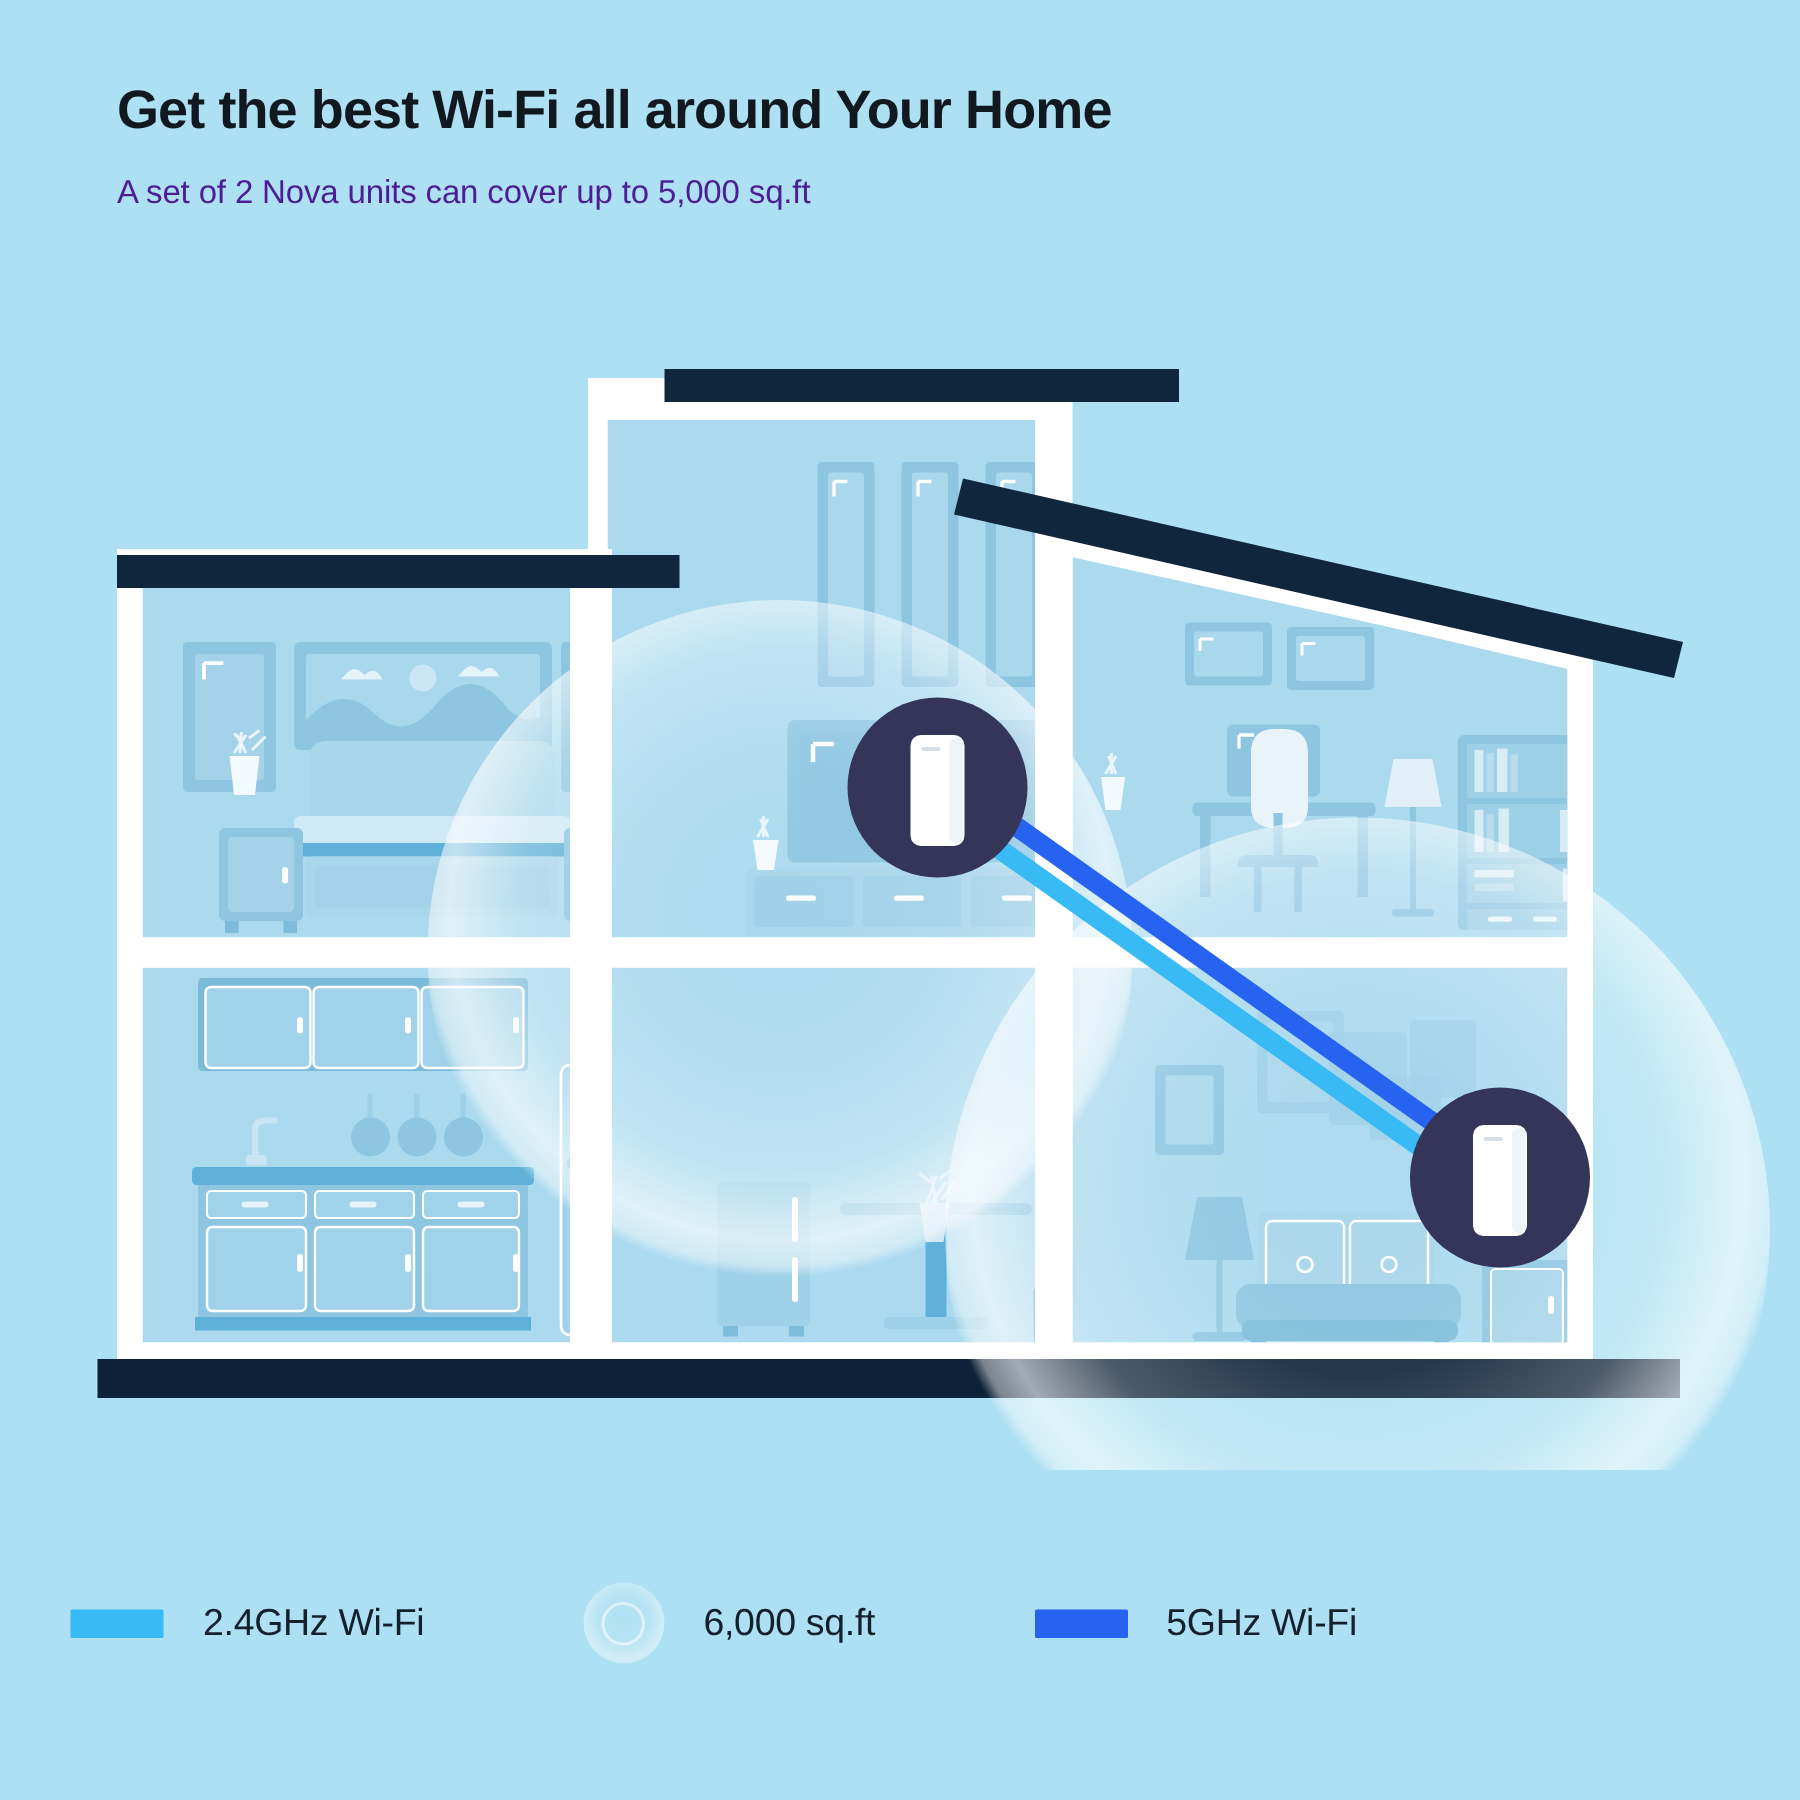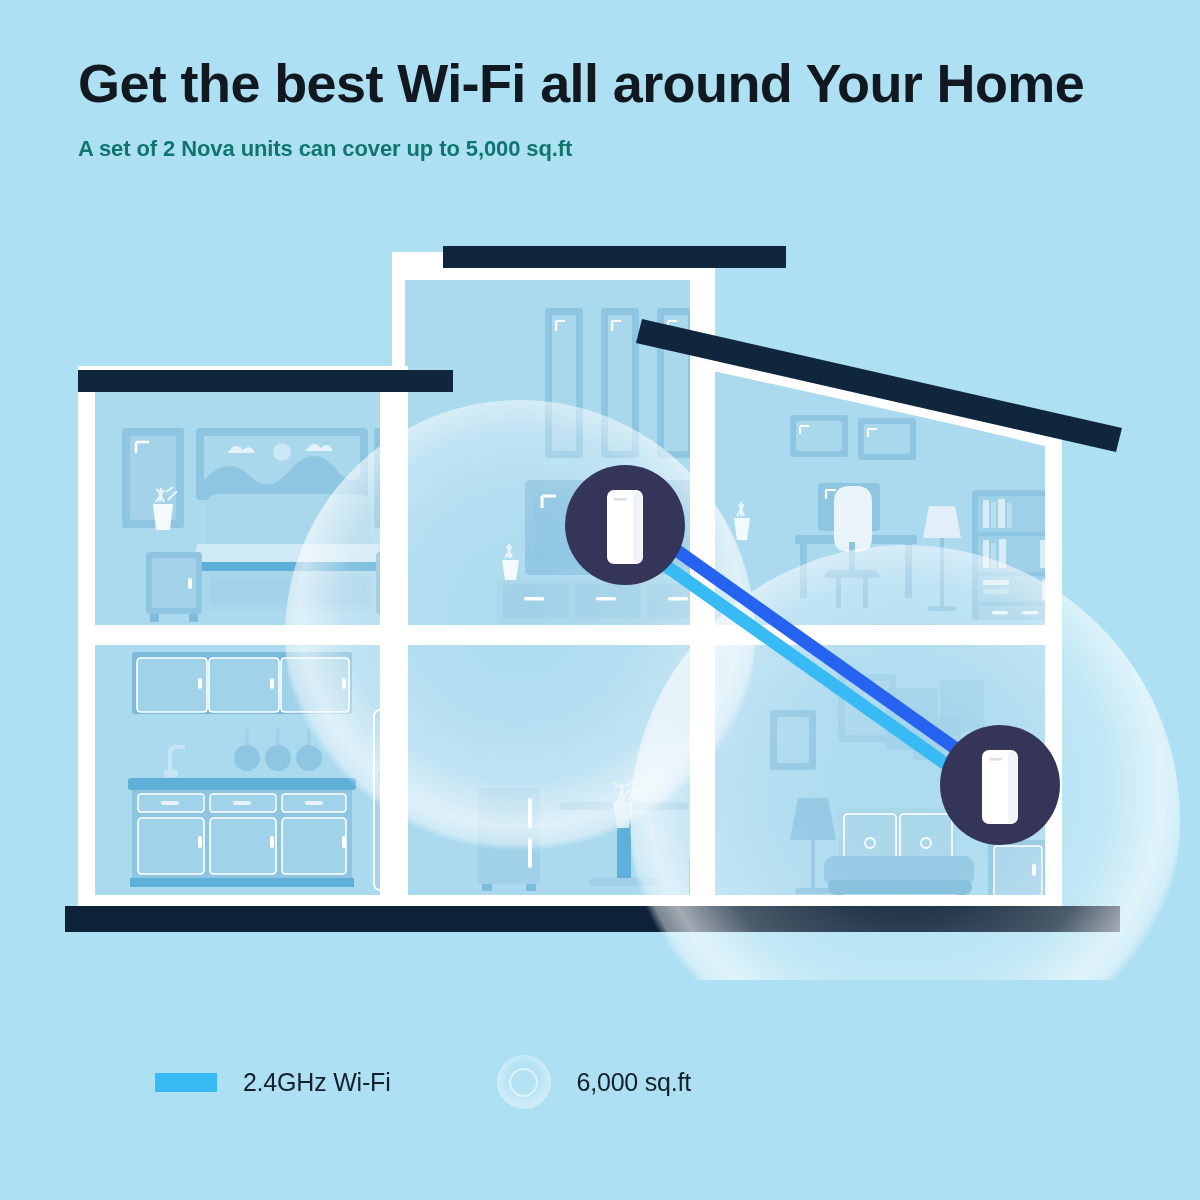--- a/index.html
+++ b/index.html
@@ -19,32 +19,32 @@
   }
 
   
   #header {
     position: absolute;
     left: 78px;
     top: 52px;
     width: 1040px;
   }
   #title {
-    font-size: 54px;
+    font-size: 36px;
     font-weight: bold;
     color: #111820;
     letter-spacing: -0.6px;
     line-height: 1.15;
     margin: 0;
     white-space: nowrap;
   }
   #subtitle {
     font-size: 22px;
-    font-weight: bold;
-    color: #0f766e;
+    font-weight: normal;
+    color: #4c1d95;
     margin: 22px 0 10px 0;
     letter-spacing: -0.1px;
     white-space: nowrap;
   }
 
   
   #stage {
     position: absolute;
     left: 0;
     top: 180px;
@@ -465,16 +465,20 @@
 
     <div class="legend-gap"></div>
 
     <div class="legend-item">
       <span class="bubble-glyph"></span>
       <span class="legend-label">6,000 sq.ft</span>
     </div>
 
     <div class="legend-gap"></div>
 
+    <div class="legend-item">
+      <span class="swatch" style="background:#2563f0"></span>
+      <span class="legend-label">5GHz Wi-Fi</span>
+    </div>
 
   </div>
 
 </div>
 
 </body></html>

